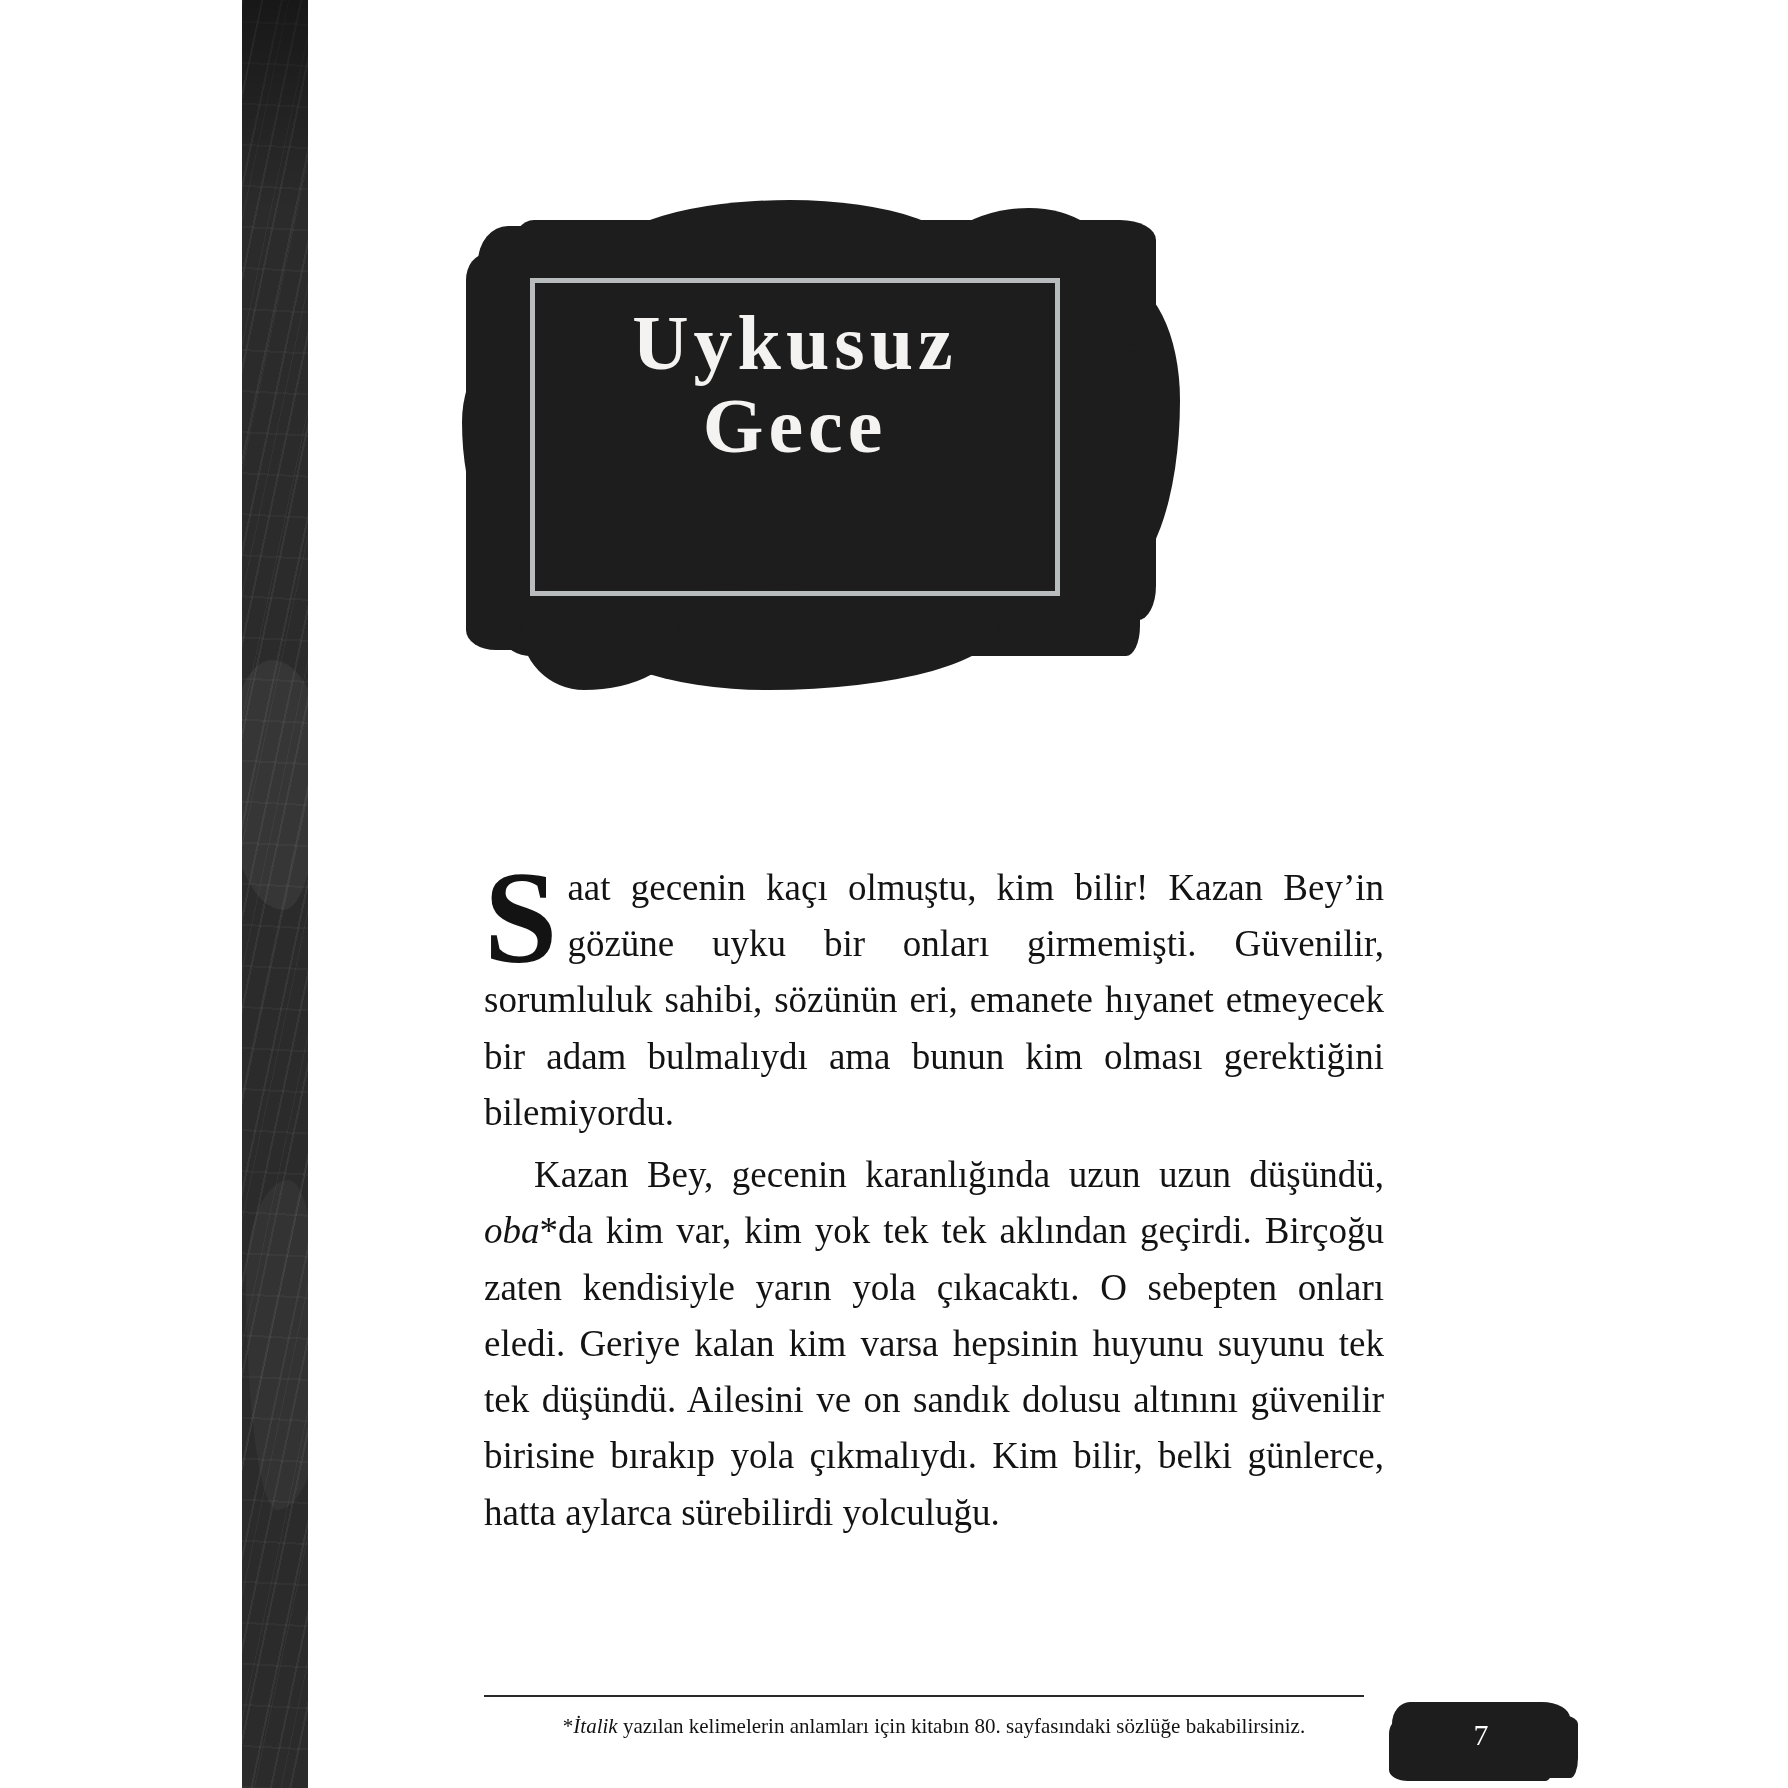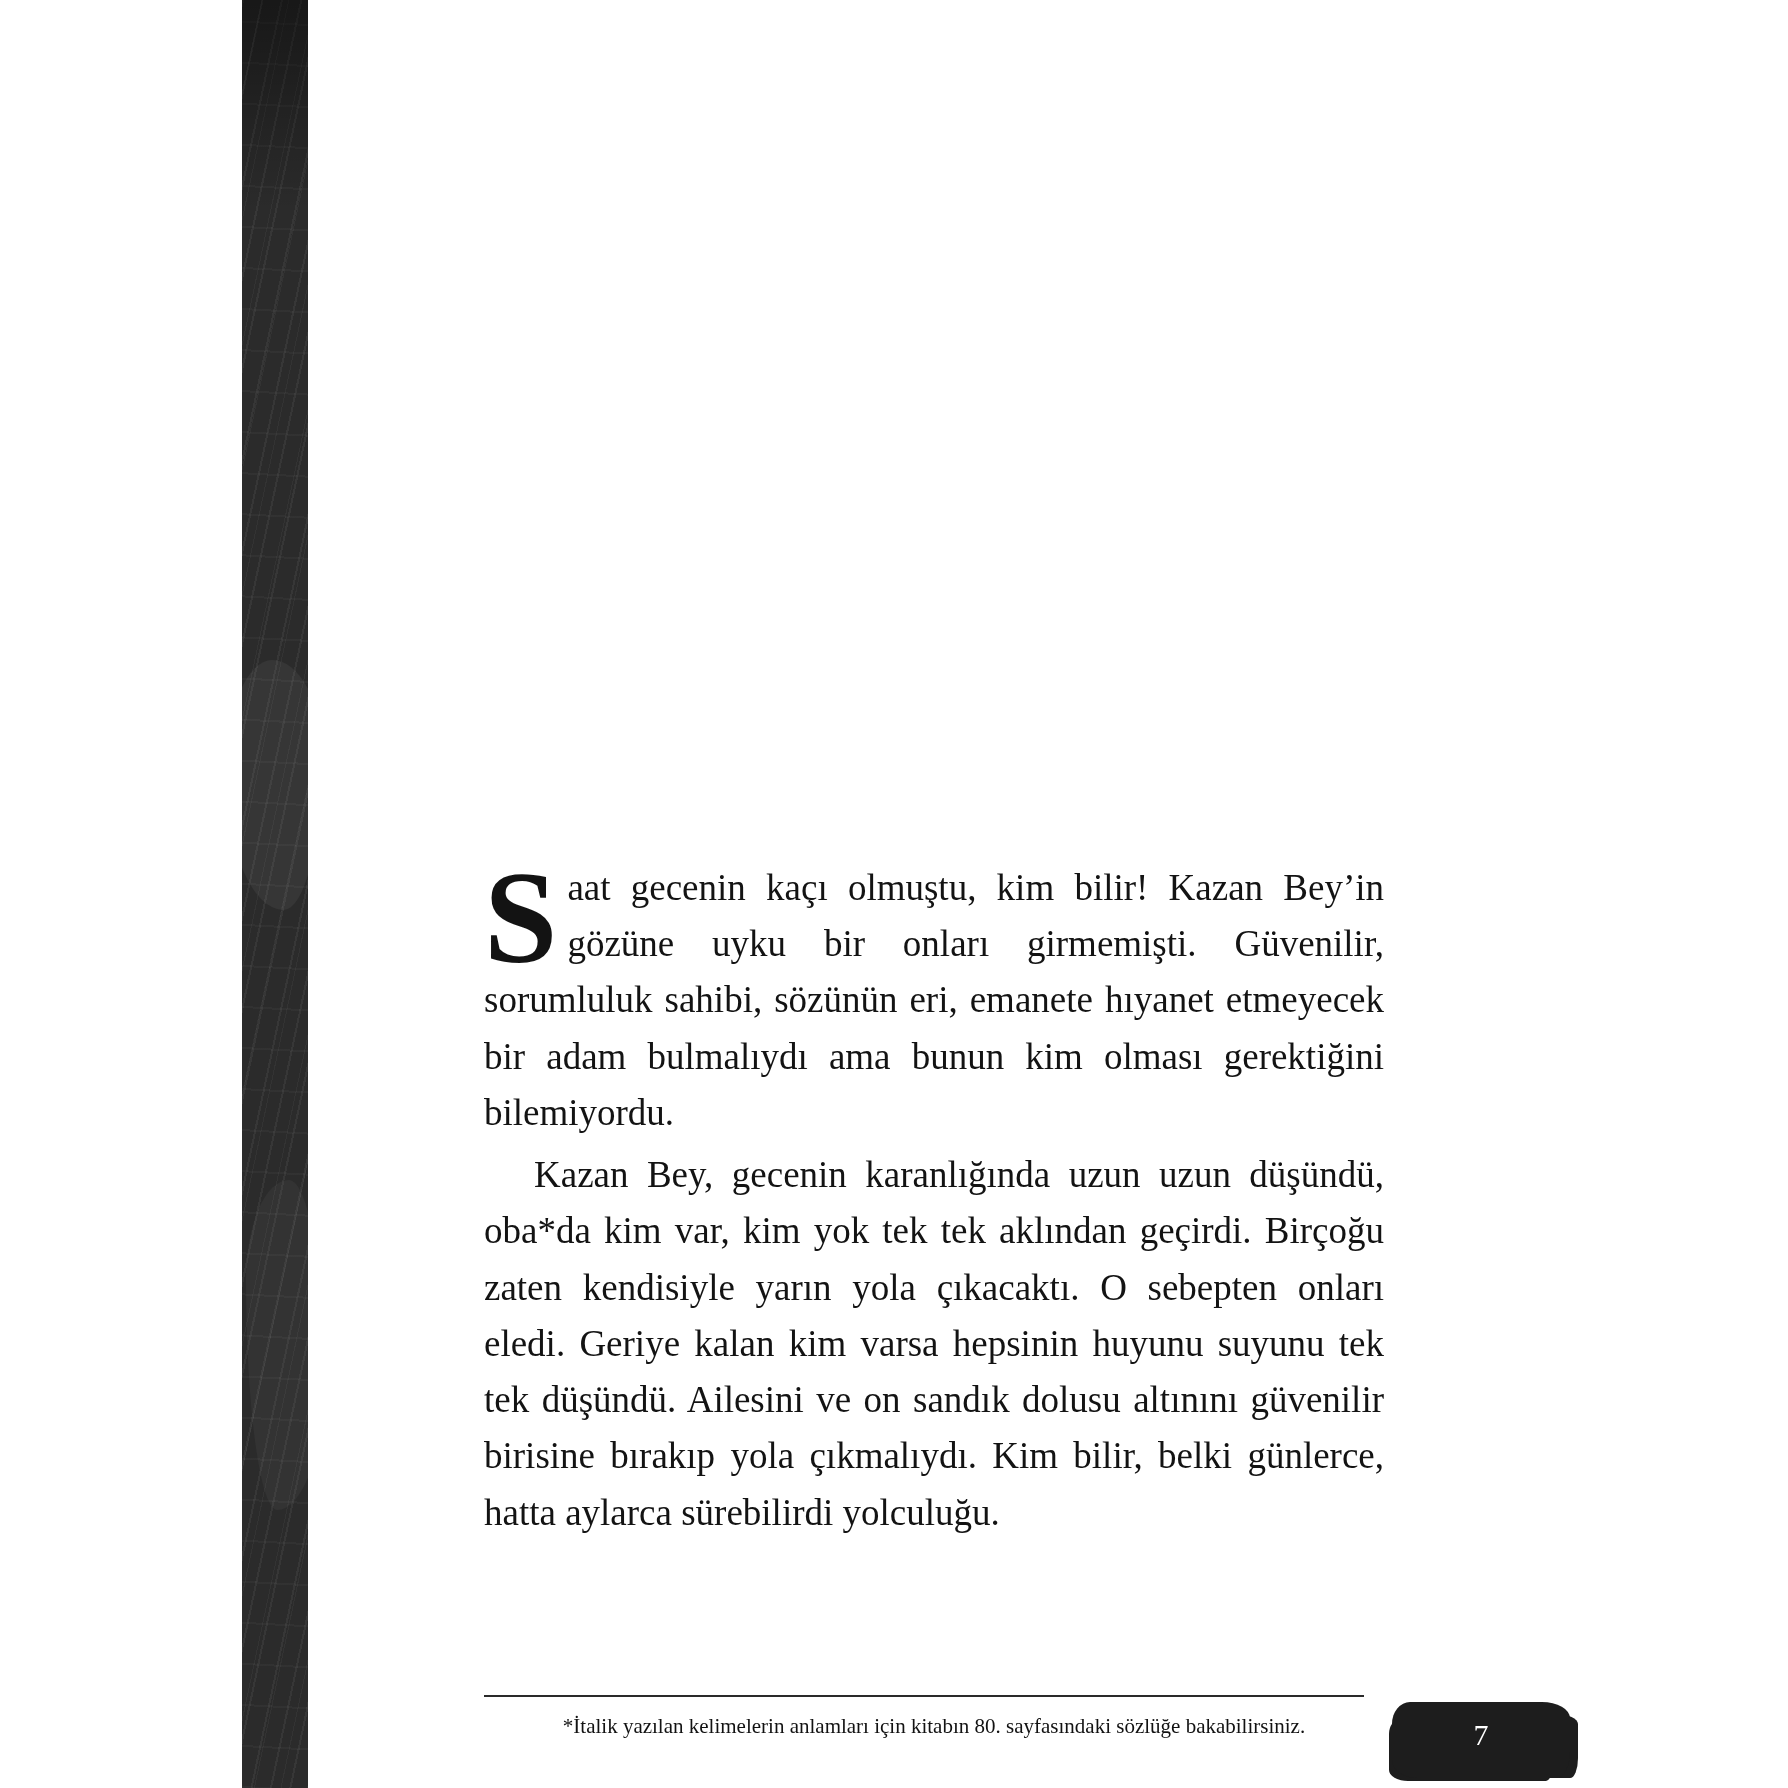--- a/index.html
+++ b/index.html
@@ -136,21 +136,21 @@
     min-height: 130px;
   }
   .dropcap {
     float: left;
     font-size: 132px;
     line-height: 0.82;
     font-weight: 700;
     padding: 4px 10px 0 0;
     font-family: "Liberation Serif", serif;
   }
-  .ital { }
+  .ital { font-style: italic; }
 
   
   .footnote-rule {
     position: absolute;
     left: 484px;
     top: 1695px;
     width: 880px;
     height: 2px;
     background: #2a2a2a;
   }
@@ -194,20 +194,42 @@
 
   <div class="strip-edge"></div>
 
   <div class="left-strip">
     <div class="tex"></div>
     <div class="blob1"></div>
     <div class="blob2"></div>
     <div class="fade-top"></div>
   </div>
 
+  <div class="title-area">
+    <div class="ink ink-b3"></div>
+    <div class="ink ink-b5"></div>
+    <div class="ink ink-b1"></div>
+    <div class="ink ink-b2"></div>
+    <div class="ink ink-main"></div>
+    <div class="ink ink-b4"></div>
+    <div class="ink ink-b6"></div>
+    <div class="ink-streak" style="left:40px; top:300px; width:120px; transform:rotate(-8deg);"></div>
+    <div class="ink-streak" style="left:560px; top:150px; width:140px; transform:rotate(6deg);"></div>
+
+    <div class="title-frame"></div>
+
+    <div class="title-text">
+      <span class="title-line">
+        <span class="cap">Uykusuz</span>
+      </span>
+      <span class="title-line">
+        <span class="cap">Gece</span>
+      </span>
+    </div>
+  </div>
 
   <div class="body-col">
     <p class="dropcap-para"><span class="dropcap">S</span><span>aat gecenin kaçı olmuştu, kim bilir! Kazan Bey’in gözüne uyku bir onları girmemişti. Güvenilir, sorumluluk sahibi, sözünün eri, emanete hıyanet etmeyecek bir adam bulmalıydı ama bunun kim olması gerektiğini bilemiyordu.</span></p>
     <p class="indent"><span>Kazan Bey, gecenin karanlığında uzun uzun düşündü, </span><span class="ital">oba</span><span>*da kim var, kim yok tek tek aklından geçirdi. Birçoğu zaten kendisiyle yarın yola çıkacaktı. O sebepten onları eledi. Geriye kalan kim varsa hepsinin huyunu suyunu tek tek düşündü. Ailesini ve on sandık dolusu altınını güvenilir birisine bırakıp yola çıkmalıydı. Kim bilir, belki günlerce, hatta aylarca sürebilirdi yolculuğu.</span></p>
   </div>
 
   <div class="footnote-rule"></div>
   <div class="footnote"><span>*</span><span class="ital">İtalik</span><span> yazılan kelimelerin anlamları için kitabın 80. sayfasındaki sözlüğe bakabilirsiniz.</span></div>
 
   <div class="pagenum-blob"></div>

